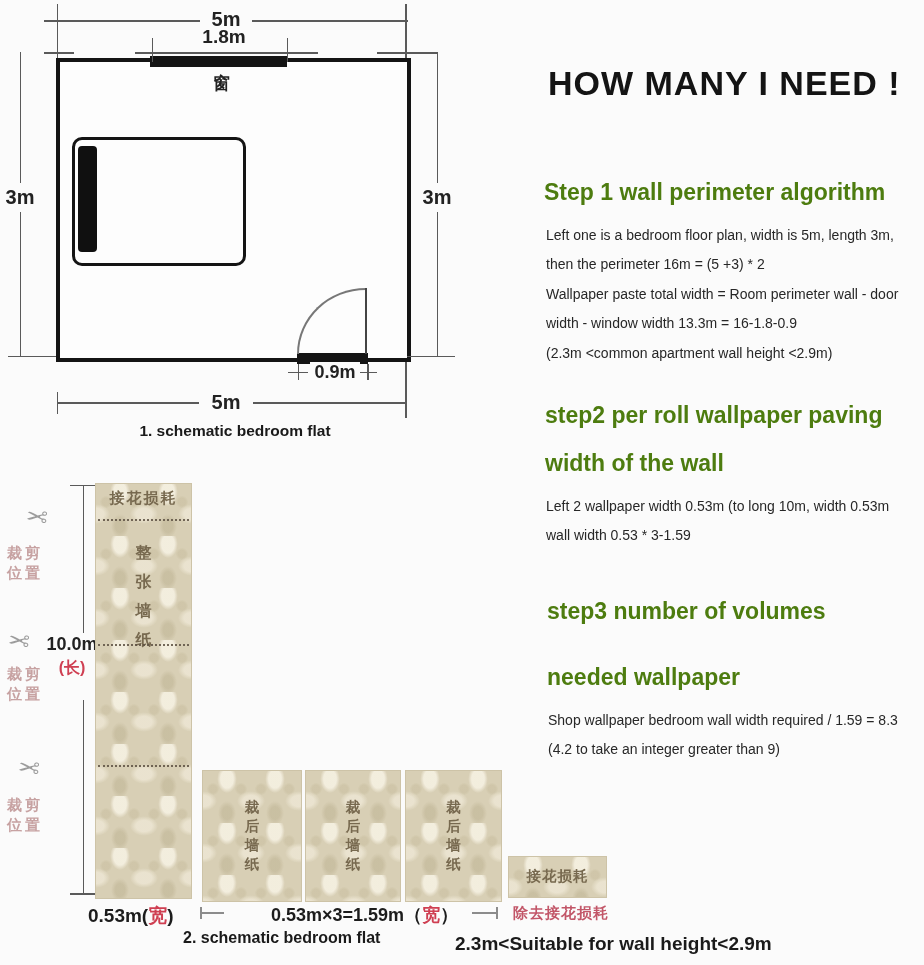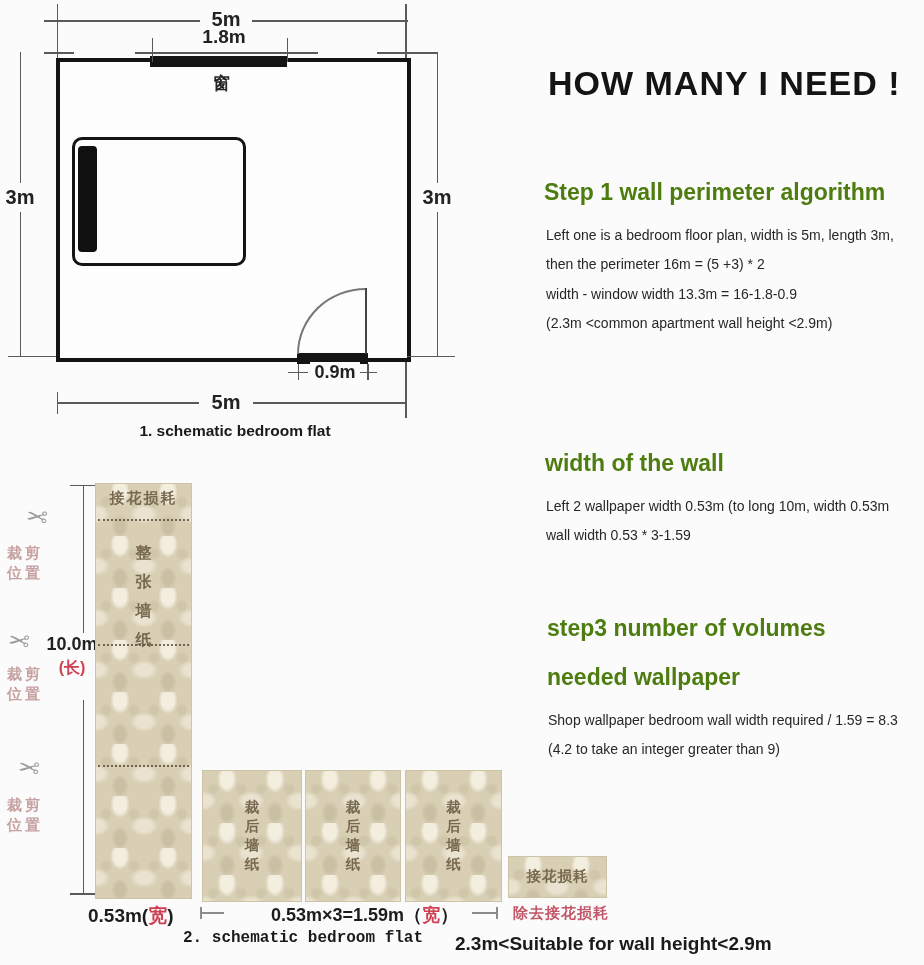--- a/index.html
+++ b/index.html
@@ -138,39 +138,41 @@
   </div>
   <div class="abs gray-tick" style="left:200px;top:907px;width:2px;height:12px;"></div>
   <div class="abs gray-tick" style="left:200px;top:912px;width:24px;height:2px;"></div>
   <div class="abs" style="left:271px;top:903px;font-size:18px;font-weight:bold;white-space:nowrap;">
     <span>0.53m×3=1.59m（</span><span class="red">宽</span><span>）</span>
   </div>
   <div class="abs gray-tick" style="left:472px;top:912px;width:26px;height:2px;"></div>
   <div class="abs gray-tick" style="left:496px;top:907px;width:2px;height:12px;"></div>
   <div class="abs rose" style="left:513px;top:904px;font-size:15px;font-weight:bold;letter-spacing:1px;white-space:nowrap;text-align:center;">除去接花损耗</div>
 
-  <div class="abs caption" style="left:183px;top:929px;font-size:16px;font-family:Liberation Mono, monospace;">2. schematic bedroom flat</div>
+  <div class="abs caption" style="left:183px;top:929px;font-size:16px;">2. schematic bedroom flat</div>
   <div class="abs caption" style="left:455px;top:933px;font-size:19px;">2.3m&lt;Suitable for wall height&lt;2.9m</div>
 
   <div class="abs title" style="left:548px;top:64px;">HOW MANY I NEED !</div>
 
   <div class="abs h2" style="left:544px;top:179px;">Step 1 wall perimeter algorithm</div>
   <div class="abs body-lines" style="left:546px;top:221px;">
     <div>Left one is a bedroom floor plan, width is 5m, length 3m,</div>
     <div>then the perimeter 16m = (5 +3) * 2</div>
+    <div>Wallpaper paste total width = Room perimeter wall - door</div>
     <div>width - window width 13.3m = 16-1.8-0.9</div>
     <div>(2.3m &lt;common apartment wall height &lt;2.9m)</div>
   </div>
 
+  <div class="abs h2" style="left:545px;top:402px;">step2 per roll wallpaper paving</div>
   <div class="abs h2" style="left:545px;top:450px;">width of the wall</div>
   <div class="abs body-lines" style="left:546px;top:492px;">
     <div>Left 2 wallpaper width 0.53m (to long 10m, width 0.53m</div>
     <div>wall width 0.53 * 3-1.59</div>
   </div>
 
-  <div class="abs h2" style="left:547px;top:615px;">step3 number of volumes</div>
+  <div class="abs h2" style="left:547px;top:598px;">step3 number of volumes</div>
   <div class="abs h2" style="left:547px;top:664px;">needed wallpaper</div>
   <div class="abs body-lines" style="left:548px;top:706px;">
     <div>Shop wallpaper bedroom wall width required / 1.59 = 8.3</div>
     <div>(4.2 to take an integer greater than 9)</div>
   </div>
 
 </div>
 
 </body></html>

